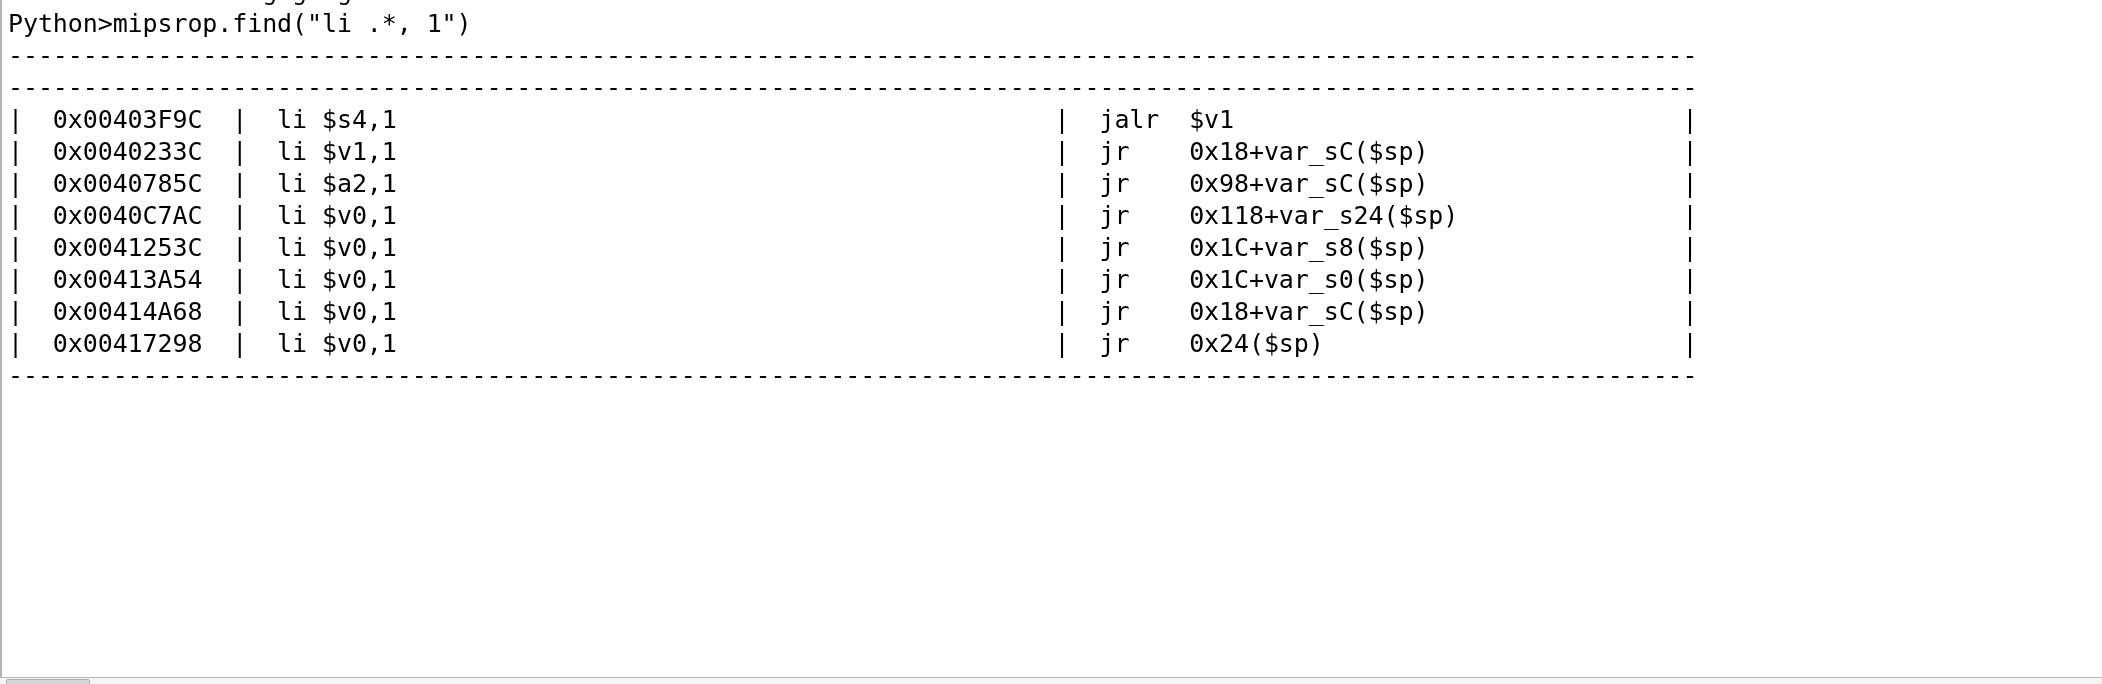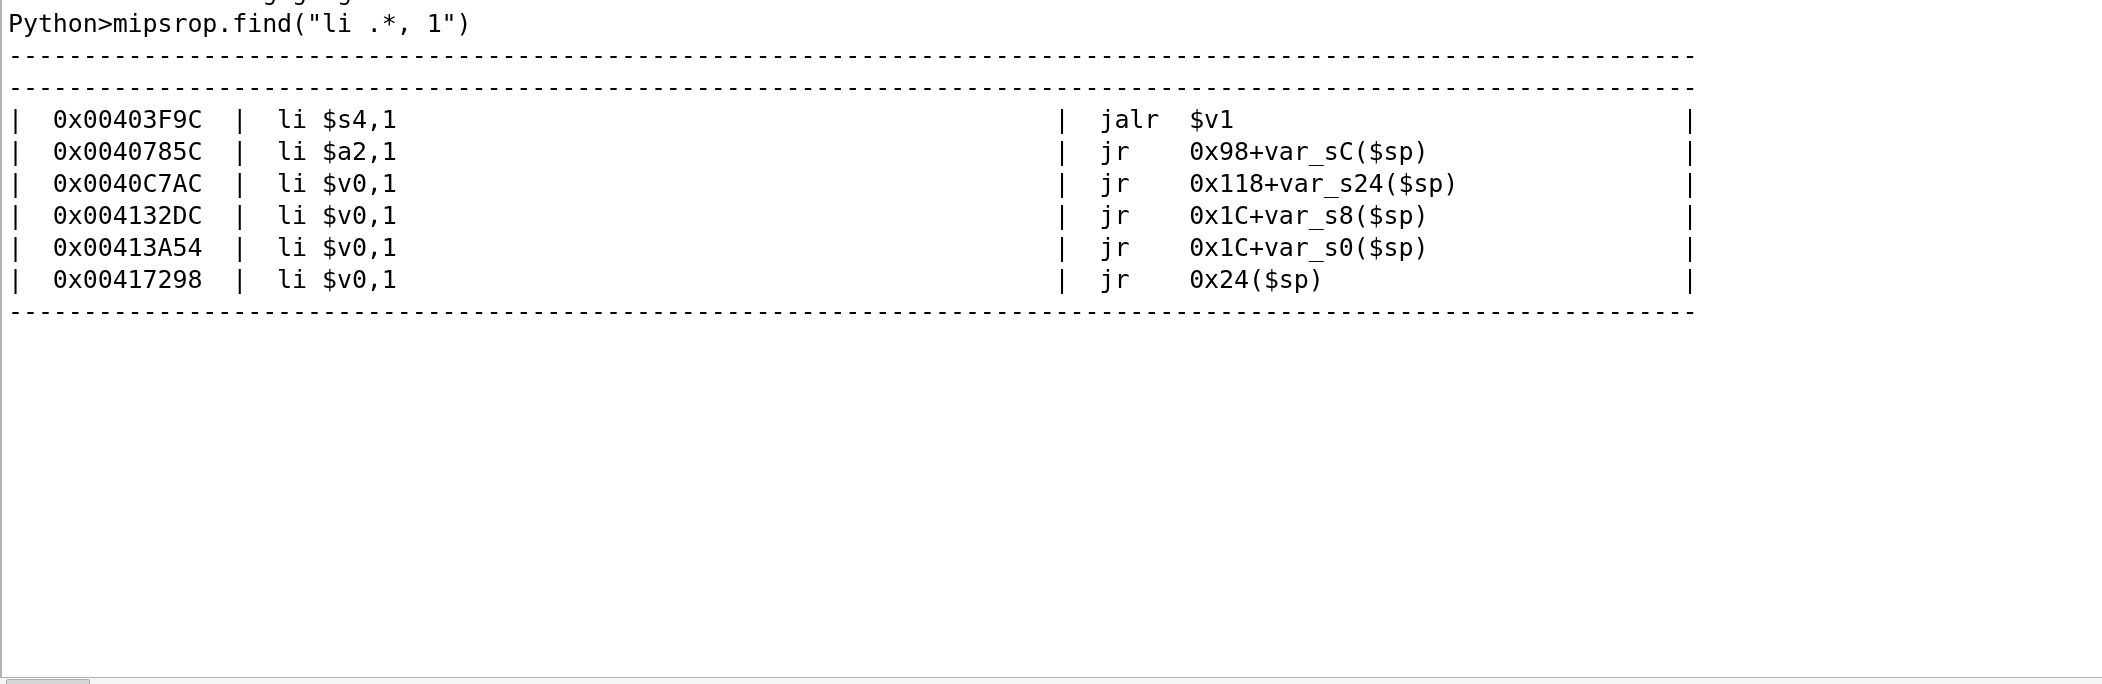--- a/index.html
+++ b/index.html
@@ -75,24 +75,26 @@
   <div class="pane-left-border"></div>
 
   <div class="content">
     <div class="console">
         <div class="ln">Found 117 matching gadgets</div>
         <div class="ln">Python&gt;mipsrop.find("li .*, 1")</div>
         <div class="ln sep">-----------------------------------------------------------------------------------------------------------------</div>
         <div class="ln sep">-----------------------------------------------------------------------------------------------------------------</div>
         <div id="rows">
           <div class="ln">|  0x00403F9C  |  li $s4,1                                            |  jalr  $v1                              |</div>
+          <div class="ln">|  0x0040233C  |  li $v1,1                                            |  jr    0x18+var_sC($sp)                 |</div>
           <div class="ln">|  0x0040785C  |  li $a2,1                                            |  jr    0x98+var_sC($sp)                 |</div>
           <div class="ln">|  0x0040C7AC  |  li $v0,1                                            |  jr    0x118+var_s24($sp)               |</div>
-          <div class="ln">|  0x004132DC  |  li $v0,1                                            |  jr    0x1C+var_s8($sp)                 |</div>
+          <div class="ln">|  0x0041253C  |  li $v0,1                                            |  jr    0x1C+var_s8($sp)                 |</div>
           <div class="ln">|  0x00413A54  |  li $v0,1                                            |  jr    0x1C+var_s0($sp)                 |</div>
+          <div class="ln">|  0x00414A68  |  li $v0,1                                            |  jr    0x18+var_sC($sp)                 |</div>
           <div class="ln">|  0x00417298  |  li $v0,1                                            |  jr    0x24($sp)                        |</div>
         </div>
         <div class="ln sep">-----------------------------------------------------------------------------------------------------------------</div>
       </div>
   </div>
 
   <div class="pane-bottom-border"></div>
   <div class="hscrollbar">
     <div class="thumb"></div>
   </div>

